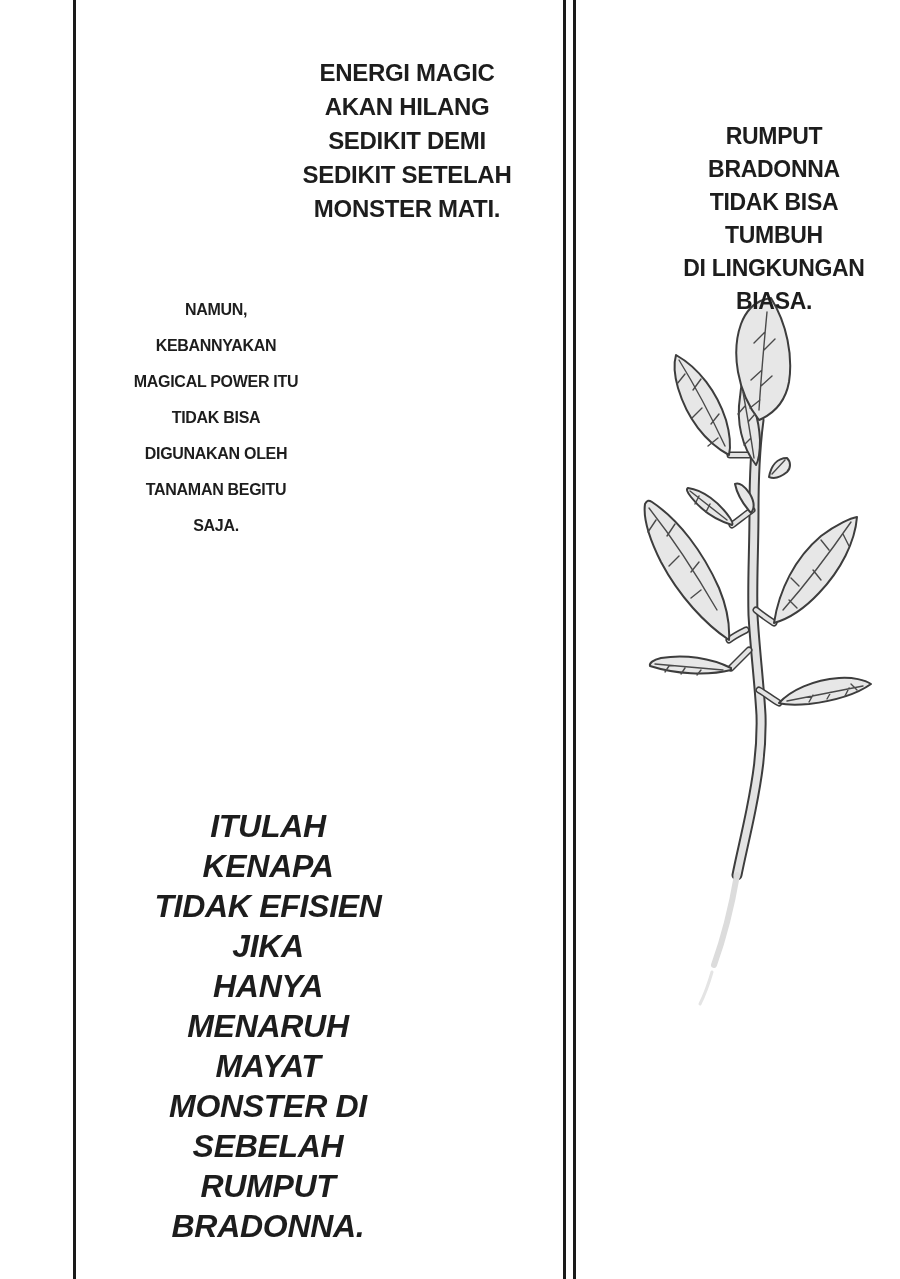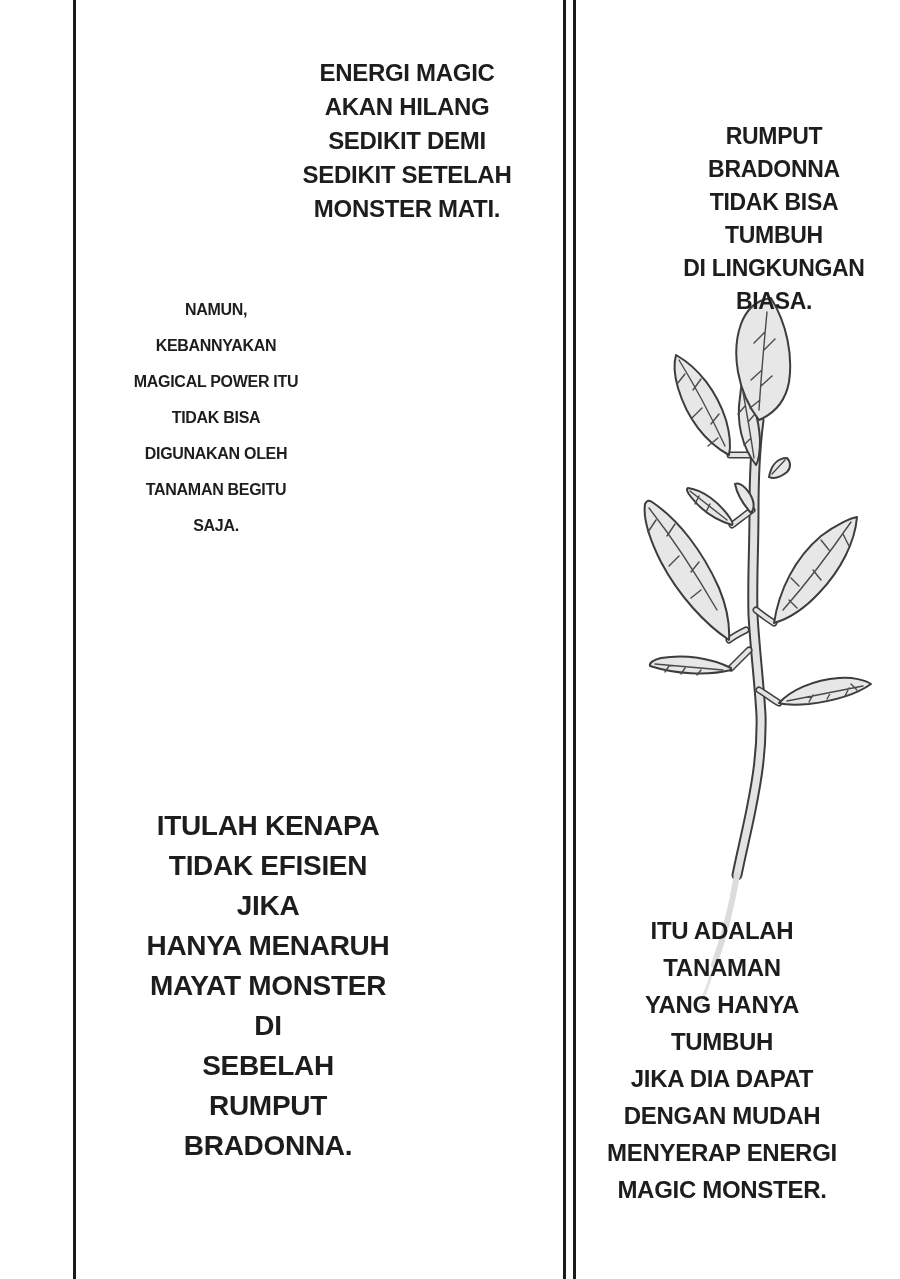--- a/index.html
+++ b/index.html
@@ -43,21 +43,21 @@
     position: absolute;
     z-index: 2;
     text-align: center;
     font-weight: 700;
     color: var(--text-color);
     white-space: pre-line;
     letter-spacing: -0.3px;
   }
   #tb1 { left: 206px; top: 56px;  width: 250px; font-size: 24px; line-height: 34px; }
   #tb2 { left: 20px;  top: 292px; width: 240px; font-size: 16px; line-height: 36px; }
-  #tb3 { left: 67px;  top: 806px; width: 250px; font-size: 28px; line-height: 40px; }
+  #tb3 { left: 67px;  top: 806px; width: 250px; font-size: 32px; line-height: 40px; font-style: italic; }
   #tb4 { left: 88px;  top: 84px;  width: 220px; font-size: 23px; line-height: 33px; margin-top: 36px; }
   #tb5 { left: 26px;  top: 912px; width: 240px; font-size: 24px; line-height: 37px; }
   #plant-svg {
     position: absolute;
     left: 23px;
     top: 280px;
     width: 300px;
     height: 780px;
     z-index: 1;
   }
@@ -98,26 +98,20 @@
 MAYAT MONSTER DI
 SEBELAH RUMPUT
 BRADONNA.</div>
   </div>
 
   <div class="panel" id="panel-right">
     <div class="tb" id="tb4">RUMPUT BRADONNA
 TIDAK BISA TUMBUH
 DI LINGKUNGAN
 BIASA.</div>
-    <div class="tb" id="tb5">ITU ADALAH TANAMAN
-YANG HANYA TUMBUH
-JIKA DIA DAPAT
-DENGAN MUDAH
-MENYERAP ENERGI
-MAGIC MONSTER.</div>
 
     <svg id="plant-svg" viewBox="0 0 300 780" xmlns="http://www.w3.org/2000/svg">
 
       <g>
         <path class="stem-dark" d="M160,140 C156,170 155,200 155,230 C155,270 153,300 154,335 C156,370 160,400 162,435 C163,470 158,500 152,530 C147,555 142,575 138,595"></path>
         <path class="stem-light" d="M160,140 C156,170 155,200 155,230 C155,270 153,300 154,335 C156,370 160,400 162,435 C163,470 158,500 152,530 C147,555 142,575 138,595"></path>
         <path class="tail" d="M138,595 C132,630 124,660 115,685"></path>
         <path class="tail-2" d="M113,692 C109,706 105,716 101,724"></path>
       </g>
 

